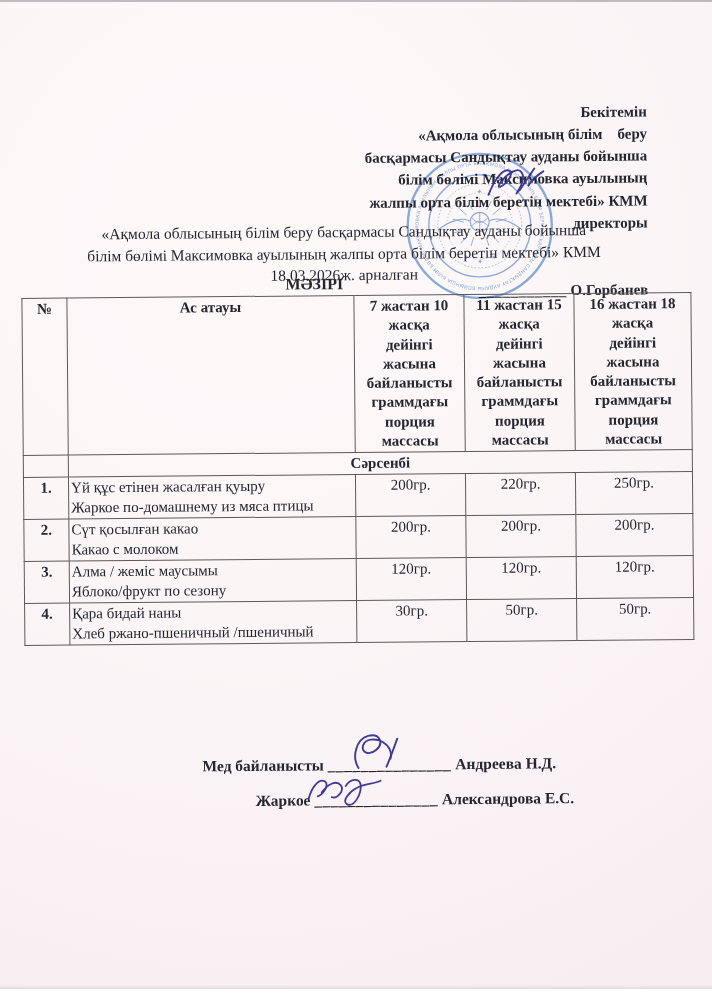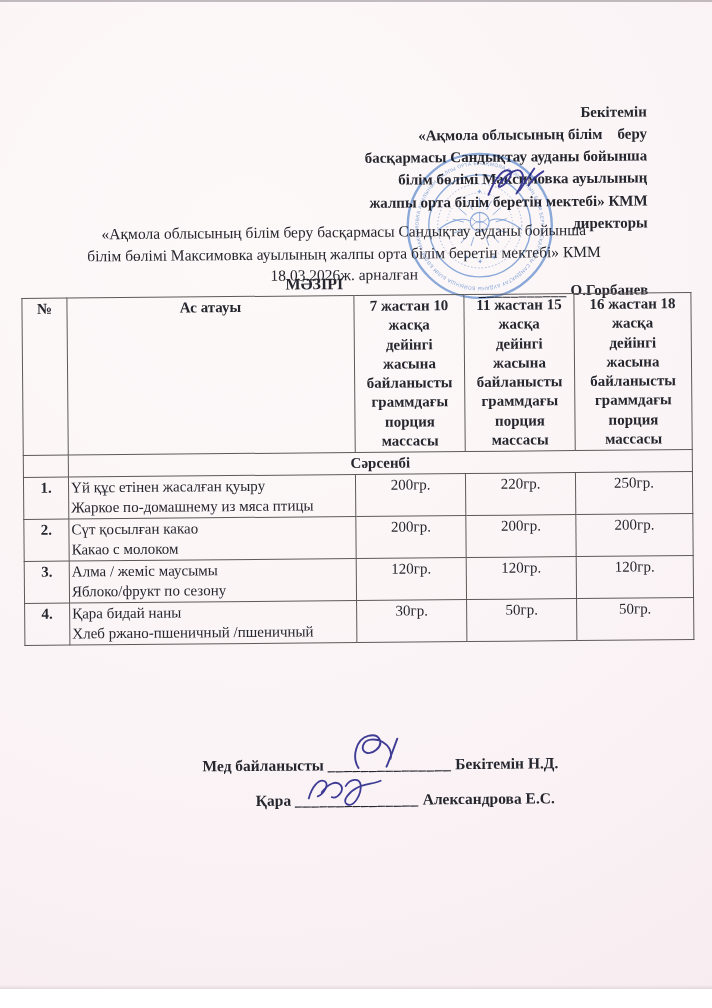--- a/index.html
+++ b/index.html
@@ -231,24 +231,24 @@
           <td class="grams">30гр.</td>
           <td class="grams">50гр.</td>
           <td class="grams">50гр.</td>
         </tr>
       </tbody>
     </table>
 
     <div class="sig-line" id="med-sig-line">
       <span>Мед байланысты</span>
       <span class="uline">_______________</span>
-      <span>Бекітемін Н.Д.</span>
+      <span>Андреева Н.Д.</span>
     </div>
     <div class="sig-line" id="cook-sig-line">
-      <span>Қара</span>
+      <span>Жаркое</span>
       <span class="uline">_______________</span>
       <span>Александрова Е.С.</span>
     </div>
 
     <svg id="med-signature" class="ink-svg" viewBox="0 0 58 42">
       <g fill="none" stroke="#3f3c96" stroke-width="1.9" stroke-linecap="round">
         <path d="M10,37 C3,26 8,8 20,5 C31,2 36,12 28,19 C21,25 12,22 15,14 C17,8 27,7 34,11 C41,15 44,22 42,28"></path>
         <path d="M38,36 C42,27 46,16 49,8"></path>
       </g>
     </svg>

